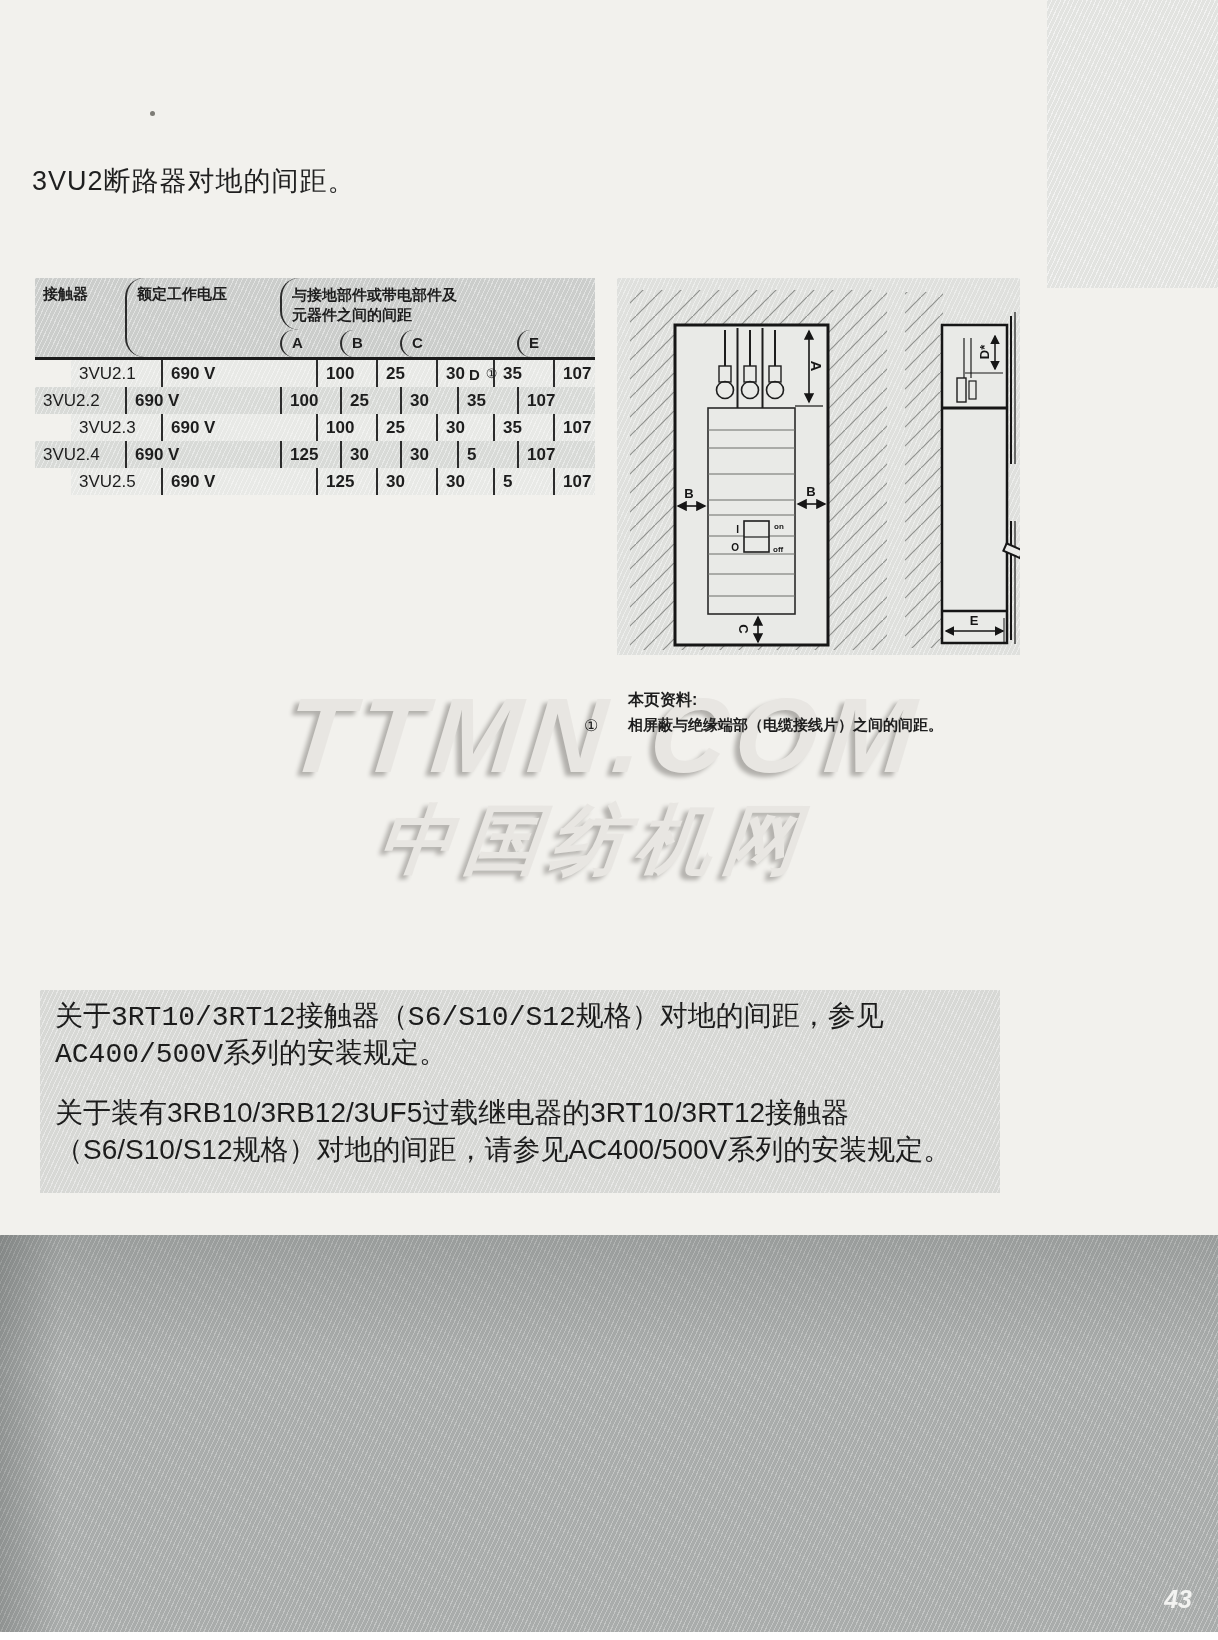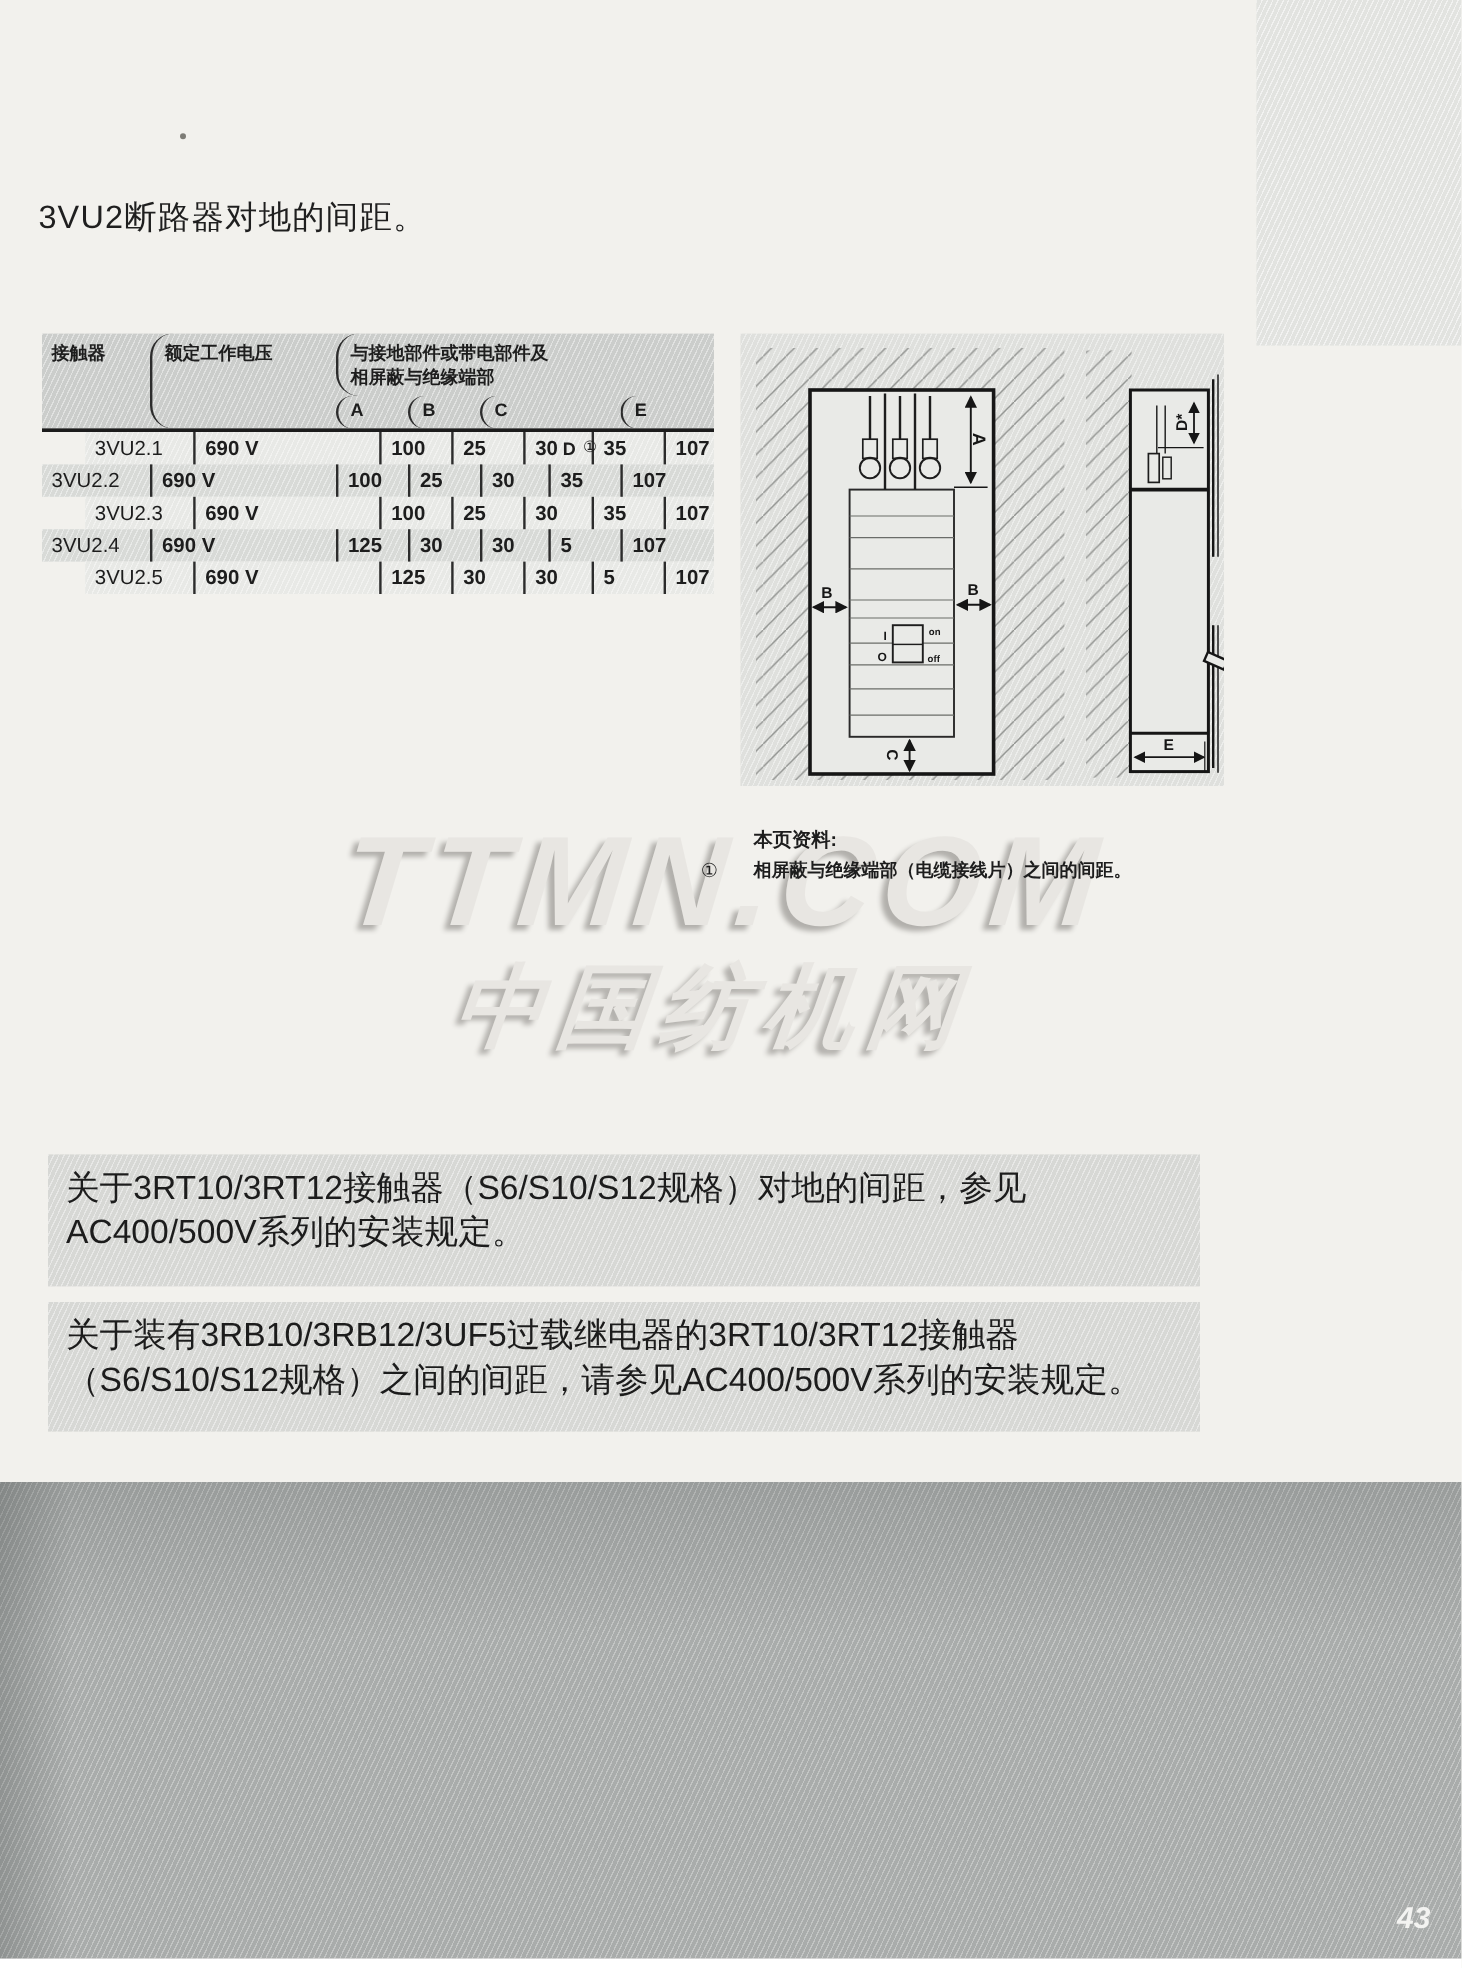--- a/index.html
+++ b/index.html
@@ -68,21 +68,21 @@
   }
   .wm1{font-size:106px; letter-spacing:8px; line-height:1; text-shadow:-5px 4px 4px #b2b0ac;}
   .wm2{font-size:76px; letter-spacing:10px; line-height:1; margin-top:14px; text-shadow:-5px 4px 4px #b4b2ae;}
 
   
   .pblock{
     position:absolute; left:40px; width:960px; color:#1c1c1c;
     background-color:#d7d8d5; font-size:28px; line-height:37px;
     padding:9px 12px 0 15px; box-sizing:border-box; z-index:2;
   }
-  .b1{top:962px; height:110px;}
+  .b1{top:990px; height:110px;font-family:Liberation Mono, monospace;}
   .b2{top:1085px; height:108px;}
 
   
   .footer{
     position:absolute; left:0; top:1235px; width:1218px; height:405px;
     background:
       linear-gradient(180deg, rgba(70,75,74,.16), rgba(70,75,74,0) 130px),
       linear-gradient(90deg, rgba(50,55,54,.22), rgba(50,55,54,0) 60px),
       repeating-linear-gradient(115deg, rgba(255,255,255,.3) 0 1px, rgba(0,0,0,0) 1px 4px),
       #a9acab;
@@ -101,21 +101,21 @@
   <div class="speck"></div>
 
   <h1 class="title">3VU2断路器对地的间距。</h1>
 
   <div class="table-panel">
     <div class="thead tex">
       <div class="hc c1">接触器</div>
       <div class="hc c2">额定工作电压</div>
       <div class="hc cg">
         <span>与接地部件或带电部件及</span>
-        <span>相屏蔽与绝缘端部</span>
+        <span>元器件之间的间距</span>
       </div>
       <div class="hl l1">A</div>
       <div class="hl l2">B</div>
       <div class="hl l3">C</div>
       <div class="hl l4"><span>D</span><span class="circ">①</span></div>
       <div class="hl l5">E</div>
     </div>
 
     <div class="trow odd tex">
       <div class="td">3VU2.1</div>
@@ -258,19 +258,19 @@
 
   <div class="note">
     <div class="note-h">本页资料:</div>
     <div class="note-line">
       <span class="fn-mark">①</span>
       <span>相屏蔽与绝缘端部（电缆接线片）之间的间距。</span>
     </div>
   </div>
 
   <div class="pblock b1 tex">关于3RT10/3RT12接触器（S6/S10/S12规格）对地的间距，参见AC400/500V系列的安装规定。</div>
-  <div class="pblock b2 tex">关于装有3RB10/3RB12/3UF5过载继电器的3RT10/3RT12接触器（S6/S10/S12规格）之间的间距，请参见AC400/500V系列的安装规定。</div>
+  <div class="pblock b2 tex">关于装有3RB10/3RB12/3UF5过载继电器的3RT10/3RT12接触器（S6/S10/S12规格）对地的间距，请参见AC400/500V系列的安装规定。</div>
 
   <div class="footer">
     <div class="pageno">43</div>
   </div>
 
 </div>
 
 </body></html>

